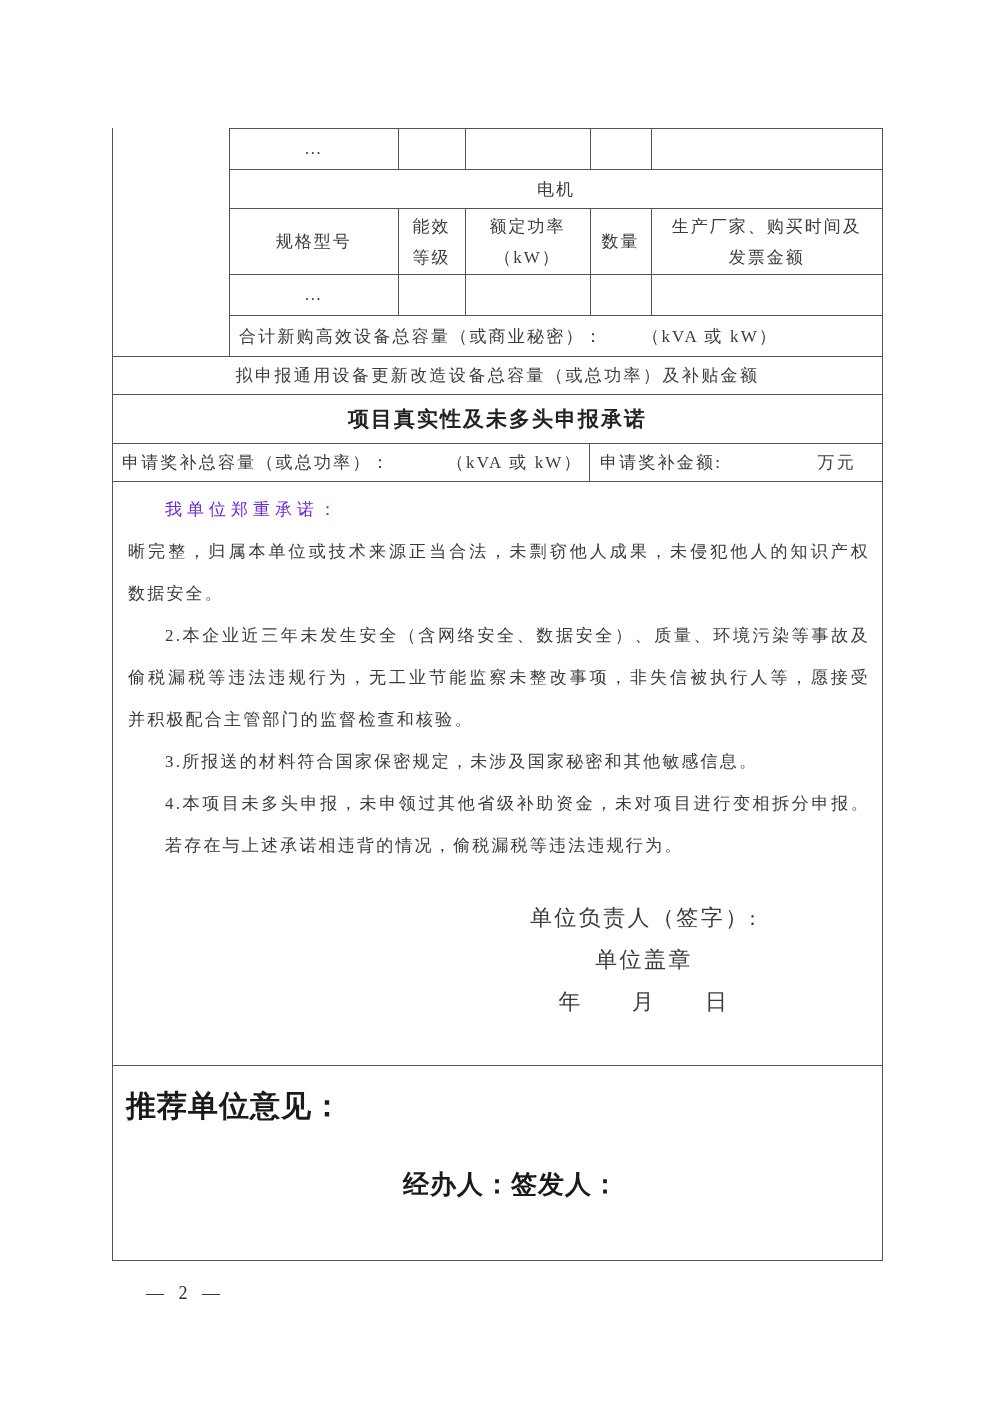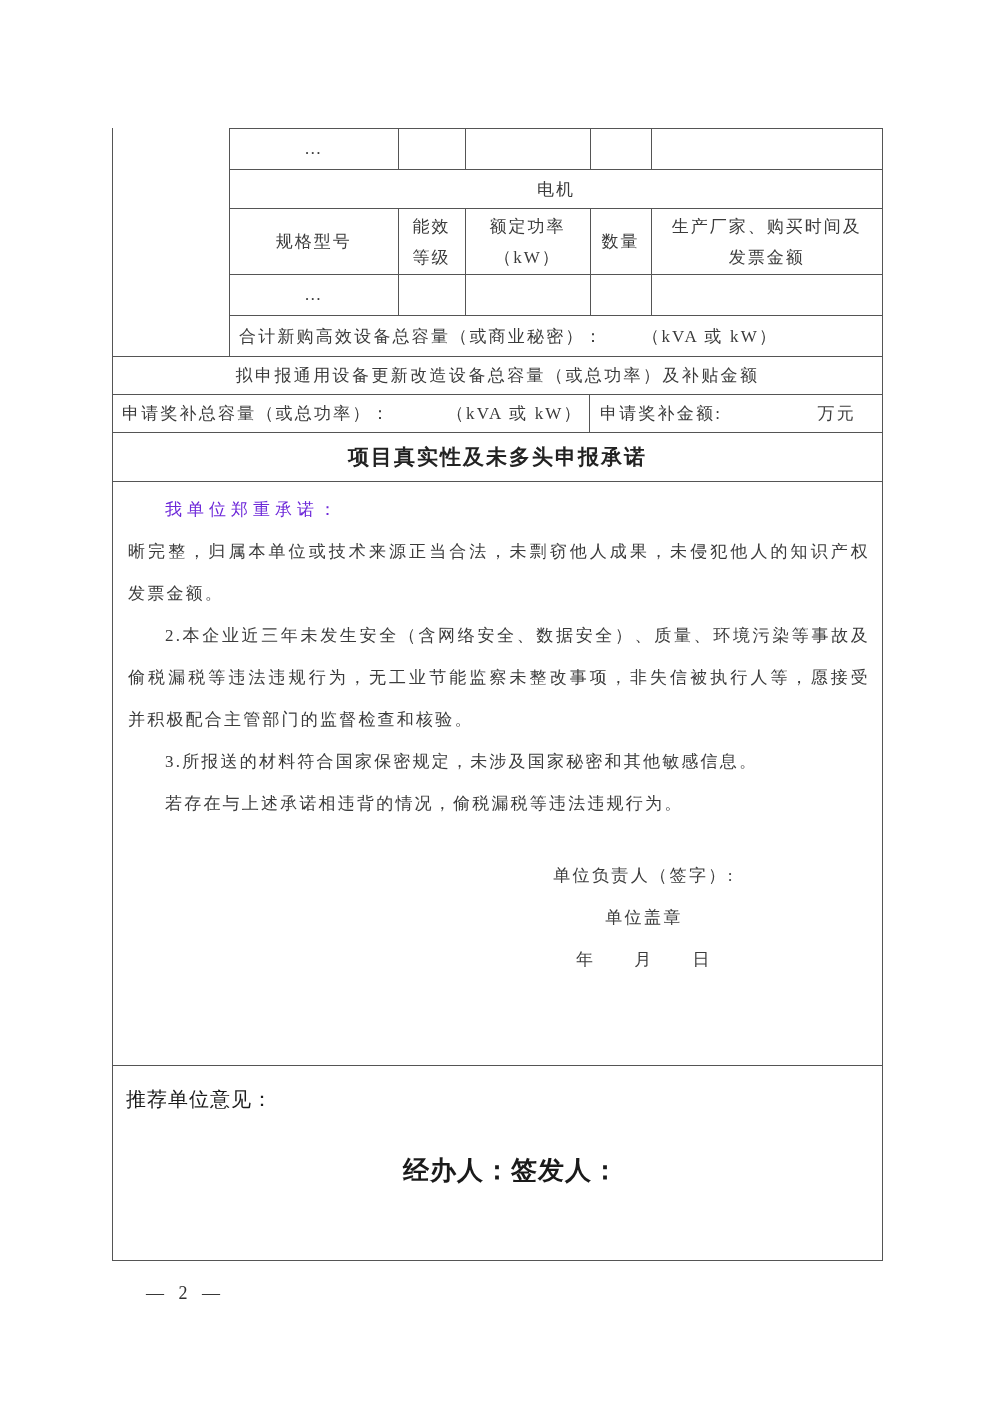--- a/index.html
+++ b/index.html
@@ -65,28 +65,28 @@
   
   .row-e{height:584px;padding-top:7px;font-size:17px;letter-spacing:2.2px;}
   .cline{line-height:42px;padding:0 12px 0 15px;}
   .lead{
     font-weight:normal;letter-spacing:5px;text-indent:37px;color:#6d28d9;
   }
   .indent{text-indent:37px;}
   .fill{text-align:justify;text-align-last:justify;}
   .sign-block{
     margin:30px 88px 0 auto;width:300px;text-align:center;
-    line-height:42px;letter-spacing:2.4px;font-size:17px;
+    line-height:42px;letter-spacing:2.4px;font-size:22px;
   }
   
   .row-f{
     height:195px;
     font-family:"Liberation Sans","DejaVu Sans",sans-serif;color:var(--ink-dark);
   }
-  .rec-title{padding:20px 0 0 13px;font-size:20px;font-weight:normal;letter-spacing:1px;}
+  .rec-title{padding:20px 0 0 13px;font-size:30px;font-weight:bold;letter-spacing:1px;}
   .rec-sign{
     margin-top:40px;padding-left:290px;display:flex;
     font-size:26px;font-weight:bold;letter-spacing:1px;
   }
   .page-num{
     position:absolute;left:146px;top:1283px;
     font-size:18px;letter-spacing:5px;color:#2f2f2f;
   }
 </style>
 </head>
@@ -142,43 +142,44 @@
         <td colspan="5" class="total-cell">合计新购高效设备总容量（或商业秘密）：　　（kVA 或 kW）</td>
       </tr>
     </tbody>
       </table>
   </div>
 
   <div class="row row-b">
     <span>拟申报通用设备更新改造设备总容量（或总功率）及补贴金额</span>
   </div>
 
+  <div class="row row-d">
+    <span>项目真实性及未多头申报承诺</span>
+  </div>
+
   <div class="row row-c">
     <div class="cell-award-cap">
       <span>申请奖补总容量（或总功率）：</span>
       <span class="unit">（kVA 或 kW）</span>
     </div>
     <div class="cell-award-amt">
       <span>申请奖补金额:</span>
       <span>万元</span>
     </div>
   </div>
 
-  <div class="row row-d">
-    <span>项目真实性及未多头申报承诺</span>
-  </div>
-
   <div class="row row-e">
     <div class="cline lead">我单位郑重承诺：</div>
     <div class="cline fill">晰完整，归属本单位或技术来源正当合法，未剽窃他人成果，未侵犯他人的知识产权</div>
-    <div class="cline">发票金额。</div>
+    <div class="cline">数据安全。</div>
     <div class="cline indent fill">2.本企业近三年未发生安全（含网络安全、数据安全）、质量、环境污染等事故及</div>
     <div class="cline fill">偷税漏税等违法违规行为，无工业节能监察未整改事项，非失信被执行人等，愿接受</div>
     <div class="cline">并积极配合主管部门的监督检查和核验。</div>
     <div class="cline indent">3.所报送的材料符合国家保密规定，未涉及国家秘密和其他敏感信息。</div>
+    <div class="cline indent fill">4.本项目未多头申报，未申领过其他省级补助资金，未对项目进行变相拆分申报。</div>
     <div class="cline indent">若存在与上述承诺相违背的情况，偷税漏税等违法违规行为。</div>
 
     <div class="sign-block">
       <div>单位负责人（签字）:</div>
       <div>单位盖章</div>
       <div>年　　月　　日</div>
     </div>
   </div>
 
   <div class="row row-f">

